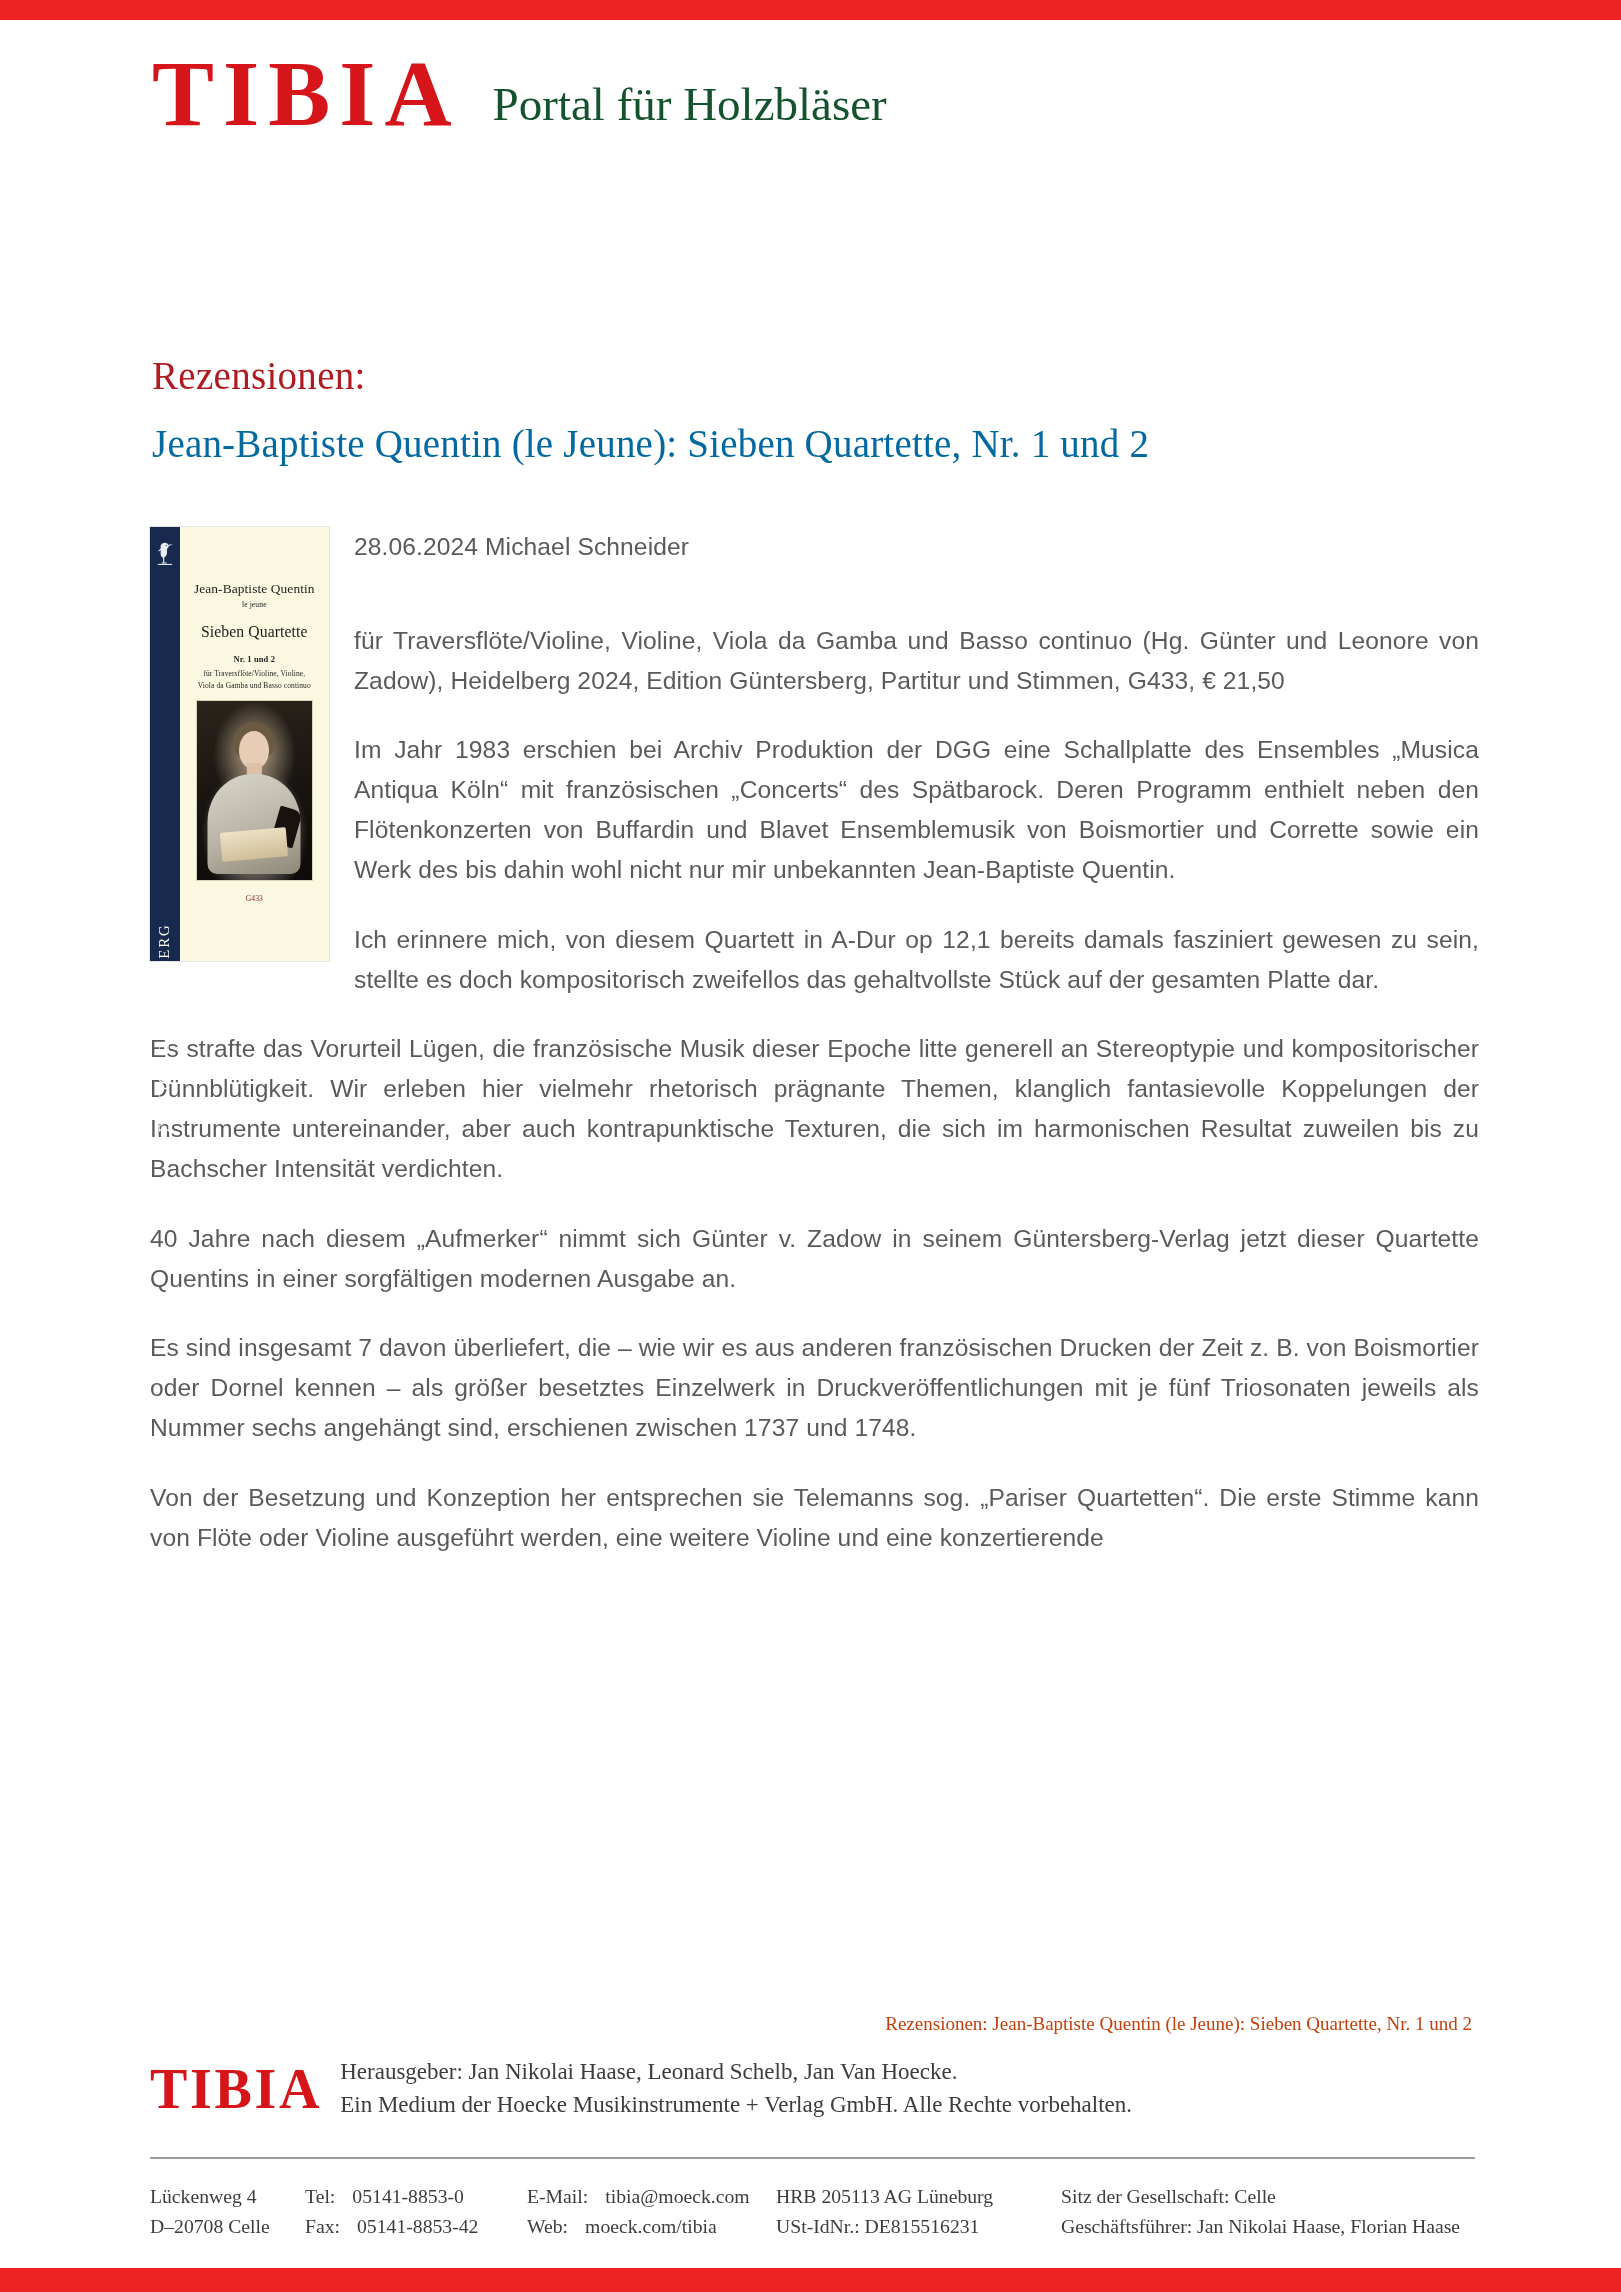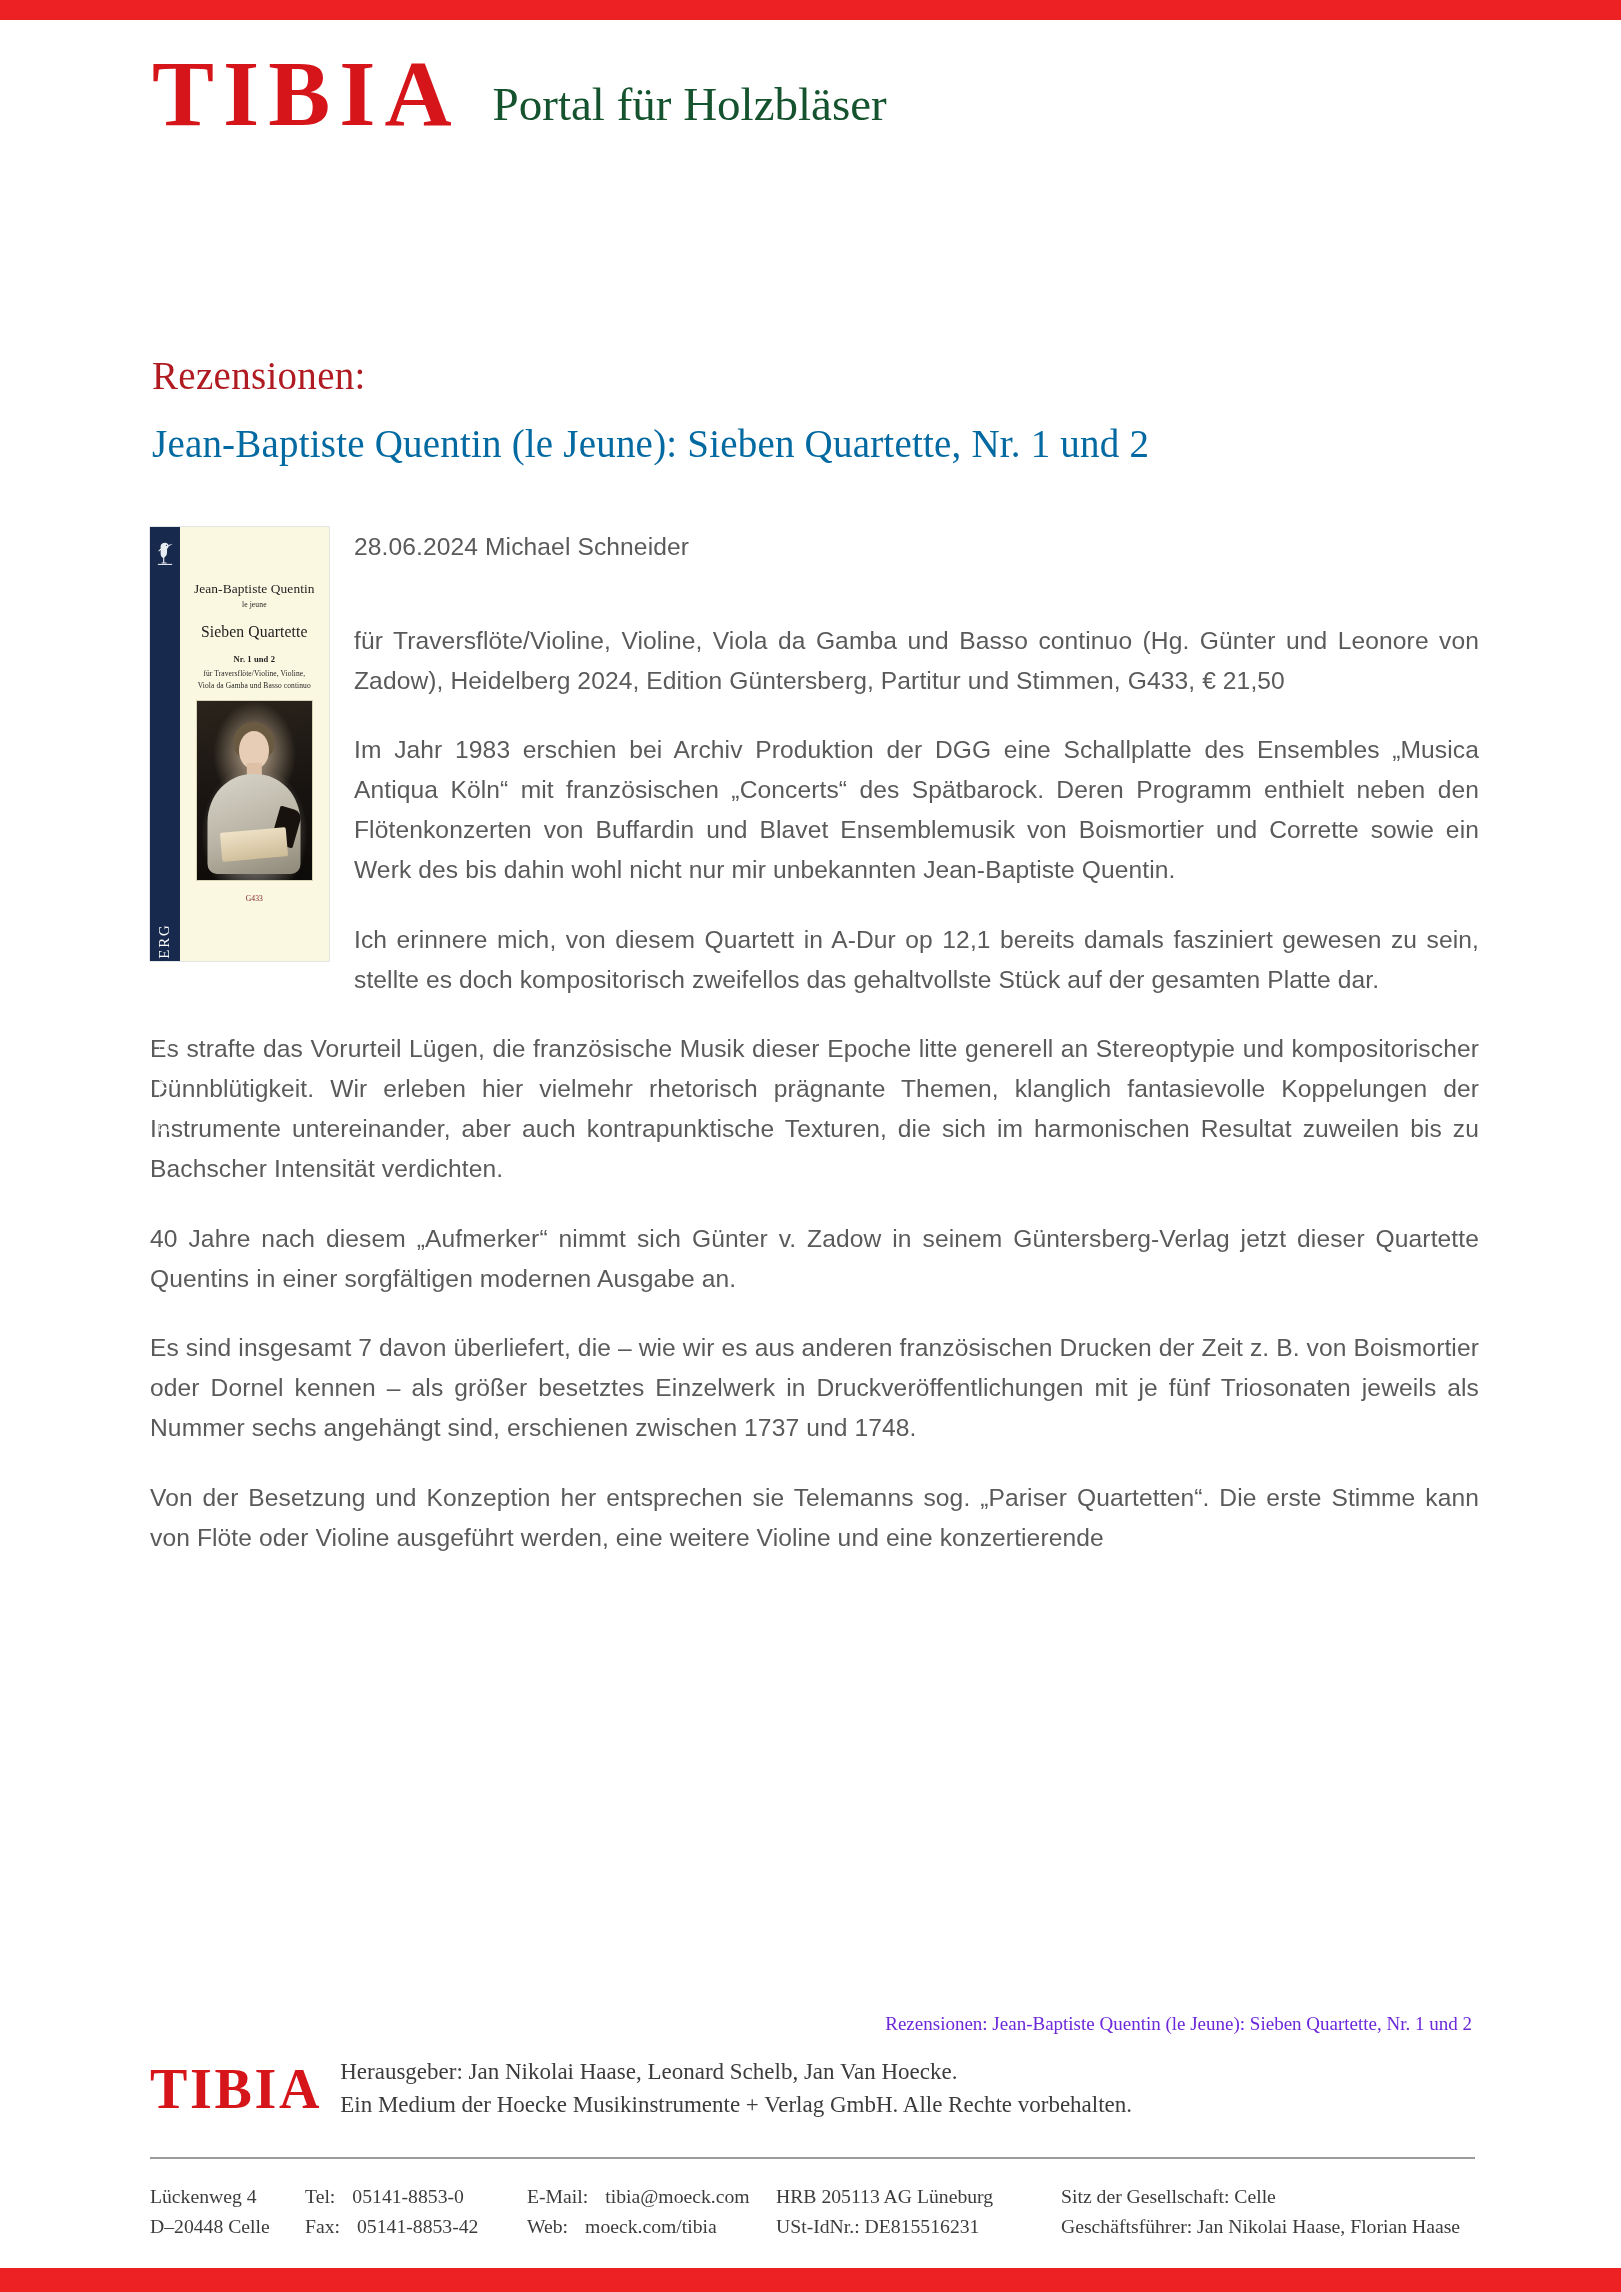--- a/index.html
+++ b/index.html
@@ -212,21 +212,21 @@
   }
   .cv-code { font-size: 7.6px; color: #7a1f1f; margin-top: 12.5px; }
 
   
   .footer-ref {
     position: absolute;
     right: 150px;
     top: 2013px;
     font-family: "Liberation Serif", serif;
     font-size: 19px;
-    color: #6d28d9;
+    color: #c2410c;
     text-align: left;
   }
   .footer-brandblock {
     position: absolute;
     left: 150px;
     top: 2056px;
     display: flex;
     align-items: center;
   }
   .footer-wordmark {
@@ -341,21 +341,21 @@
       <div>Herausgeber: Jan Nikolai Haase, Leonard Schelb, Jan Van Hoecke.</div>
       <div>Ein Medium der Hoecke Musikinstrumente + Verlag GmbH. Alle Rechte vorbehalten.</div>
     </div>
   </div>
 
   <div class="footer-divider"></div>
 
   <div class="footer-contact">
     <div class="fc-col addr">
       <div>Lückenweg 4</div>
-      <div>D–20448 Celle</div>
+      <div>D–20708 Celle</div>
     </div>
     <div class="fc-col tel">
       <div class="fc-row">
         <span class="fc-lab">Tel:</span>
         <span class="fc-val">05141-8853-0</span>
       </div>
       <div class="fc-row">
         <span class="fc-lab">Fax:</span>
         <span class="fc-val">05141-8853-42</span>
       </div>

